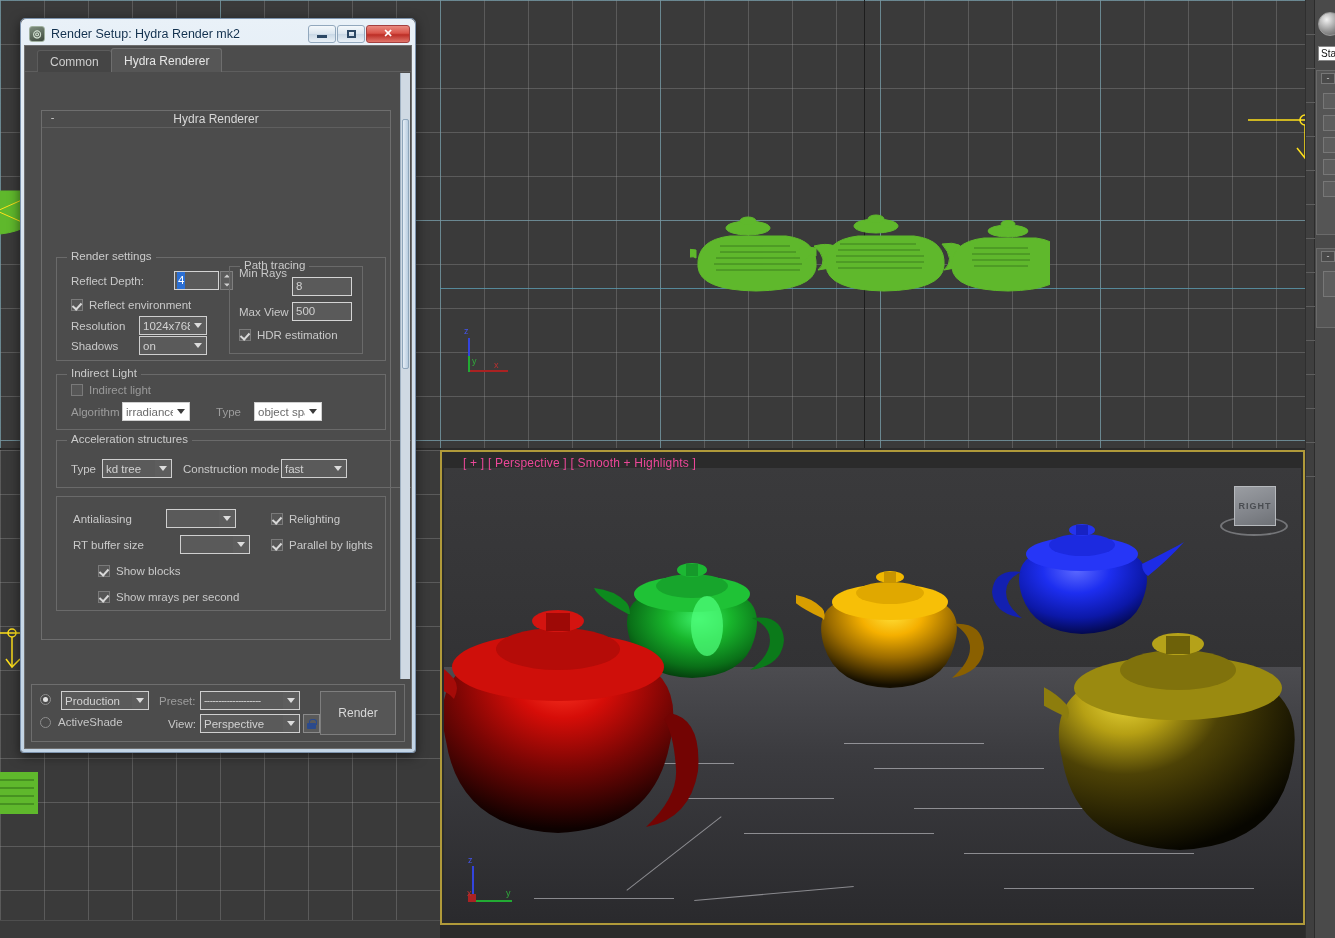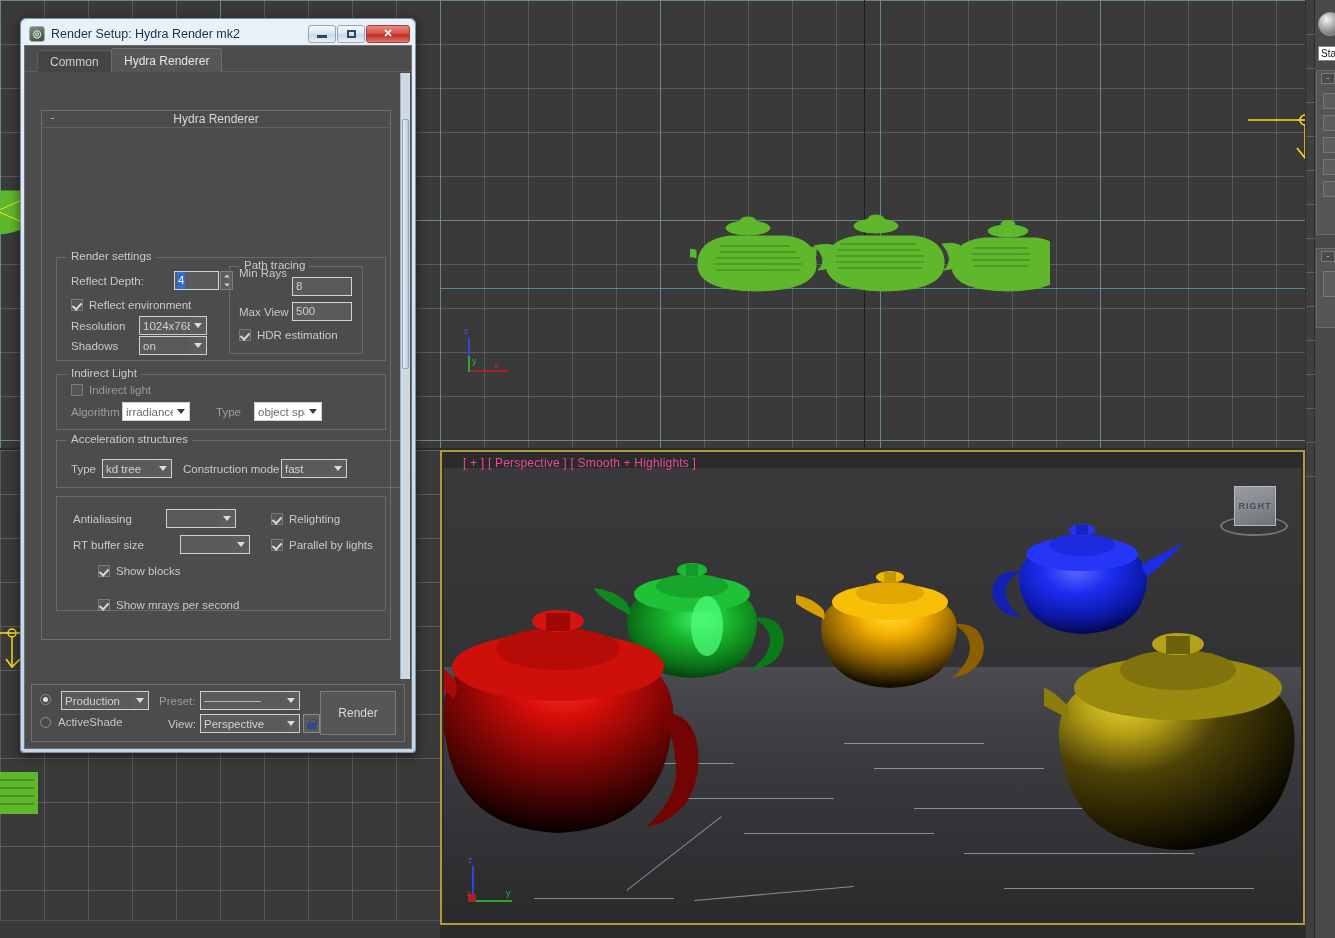--- a/index.html
+++ b/index.html
@@ -730,21 +730,21 @@
               </div>
               <div class="cb" style="left:214px;top:42px;">
                 <div class="cb-box checked"></div>
                 <div class="cb-lbl">Parallel by lights</div>
               </div>
 
               <div class="cb" style="left:41px;top:68px;">
                 <div class="cb-box checked"></div>
                 <div class="cb-lbl">Show blocks</div>
               </div>
-              <div class="cb" style="left:41px;top:102px;">
+              <div class="cb" style="left:41px;top:94px;">
                 <div class="cb-box checked"></div>
                 <div class="cb-lbl">Show mrays per second</div>
               </div>
             </div>
           </div>
         </div>
 
         <div id="dlg-scrollbar">
           <div id="dlg-scroll-thumb"></div>
         </div>

